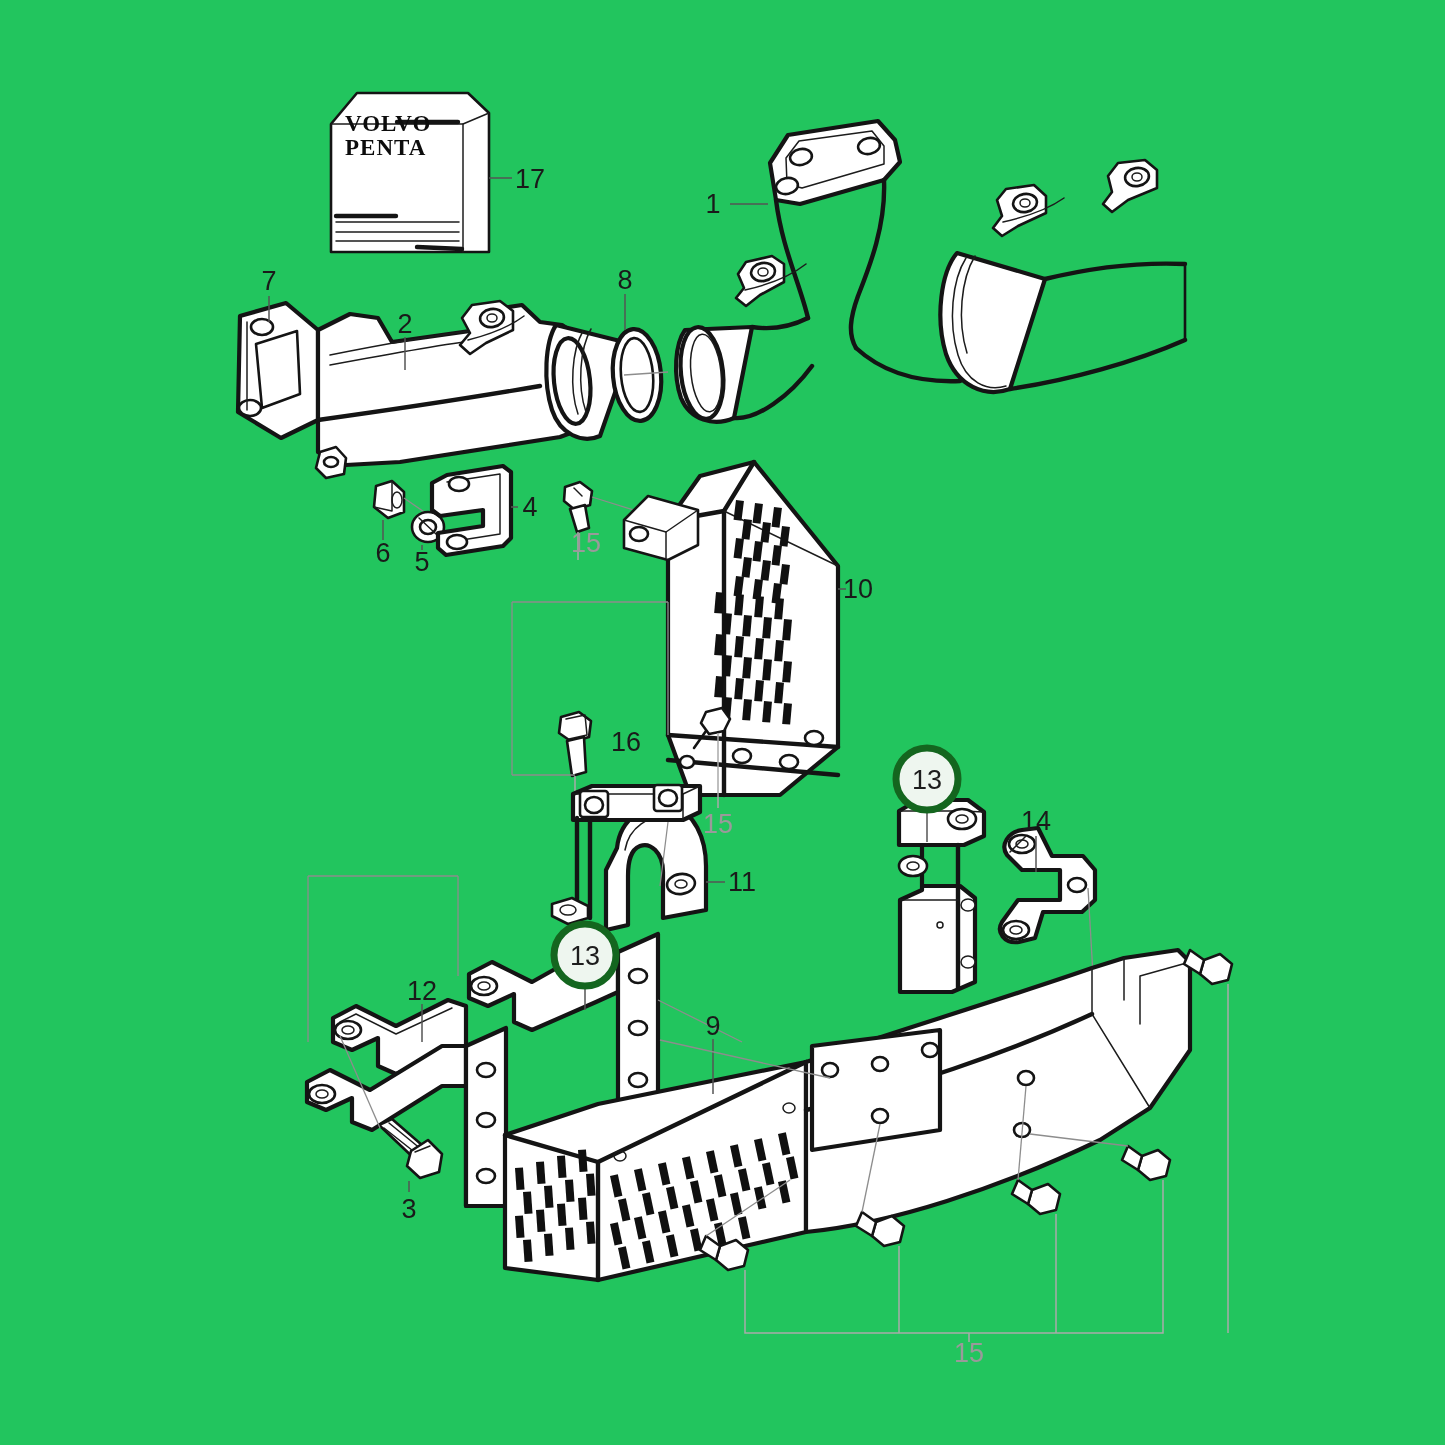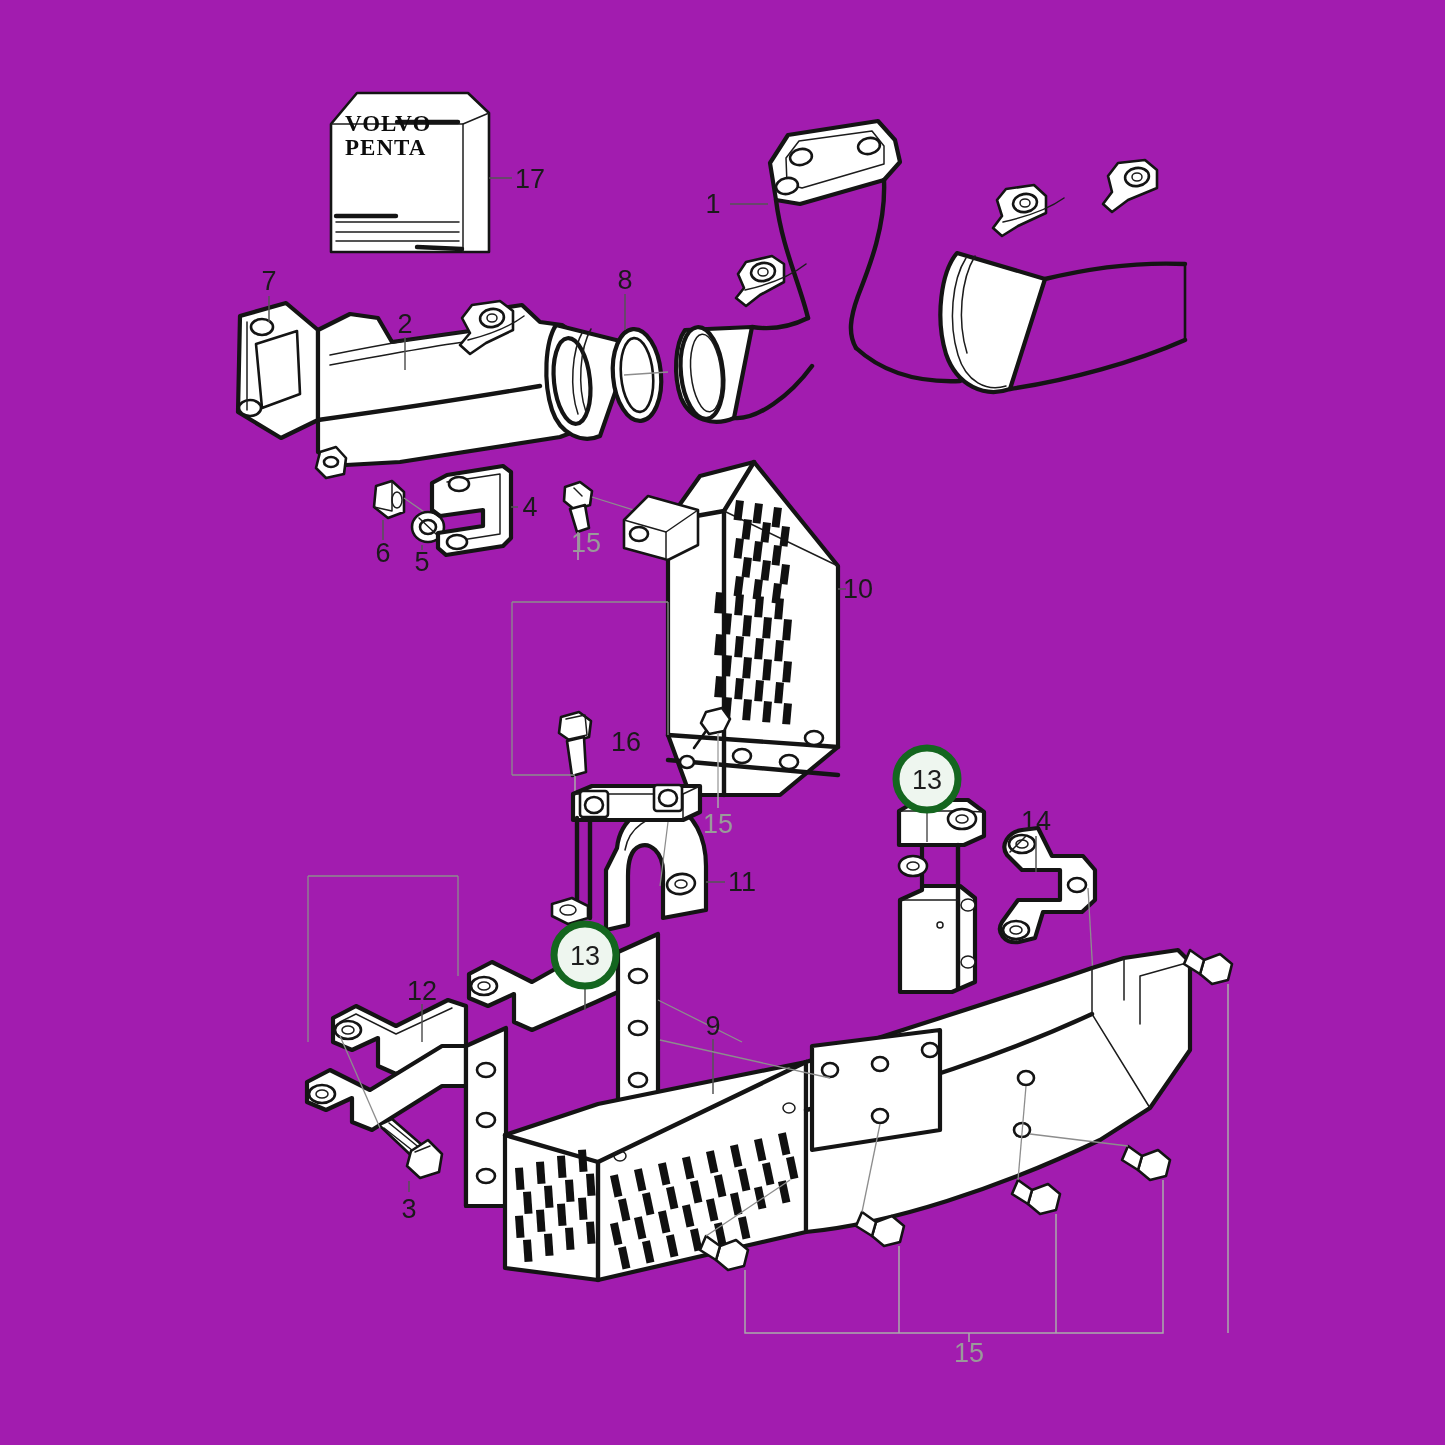--- a/index.html
+++ b/index.html
@@ -1,17 +1,17 @@
 <!DOCTYPE html>
 <html><head>
 <meta charset="utf-8">
 <style>
   html,body{margin:0;padding:0;background:#fff;}
   body{width:1445px;height:1445px;font-family:"Liberation Sans",sans-serif;overflow:hidden;}
-  #stage{position:relative;width:1445px;height:1445px;background:#a21caf;}
+  #stage{position:relative;width:1445px;height:1445px;background:#22c55e;}
   svg#dwg{position:absolute;left:0;top:0;width:1445px;height:1445px;}
   .ln{fill:none;stroke:#141414;stroke-width:2.6;stroke-linejoin:round;stroke-linecap:round;}
   .ln-h{fill:none;stroke:#141414;stroke-width:4.4;stroke-linejoin:round;stroke-linecap:round;}
   .ln-t{fill:none;stroke:#1c1c1c;stroke-width:1.5;stroke-linejoin:round;stroke-linecap:round;}
   .fillw{fill:#ffffff;stroke:#141414;stroke-width:2.6;stroke-linejoin:round;}
   .fillw-h{fill:#ffffff;stroke:#141414;stroke-width:4.2;stroke-linejoin:round;}
   .fillw-t{fill:#ffffff;stroke:#1c1c1c;stroke-width:1.5;stroke-linejoin:round;}
   .blk{fill:#101010;stroke:none;}
   .lead{fill:none;stroke:#555;stroke-width:1.5;}
   .lead-d{fill:none;stroke:#8d8d8d;stroke-width:1.3;}

